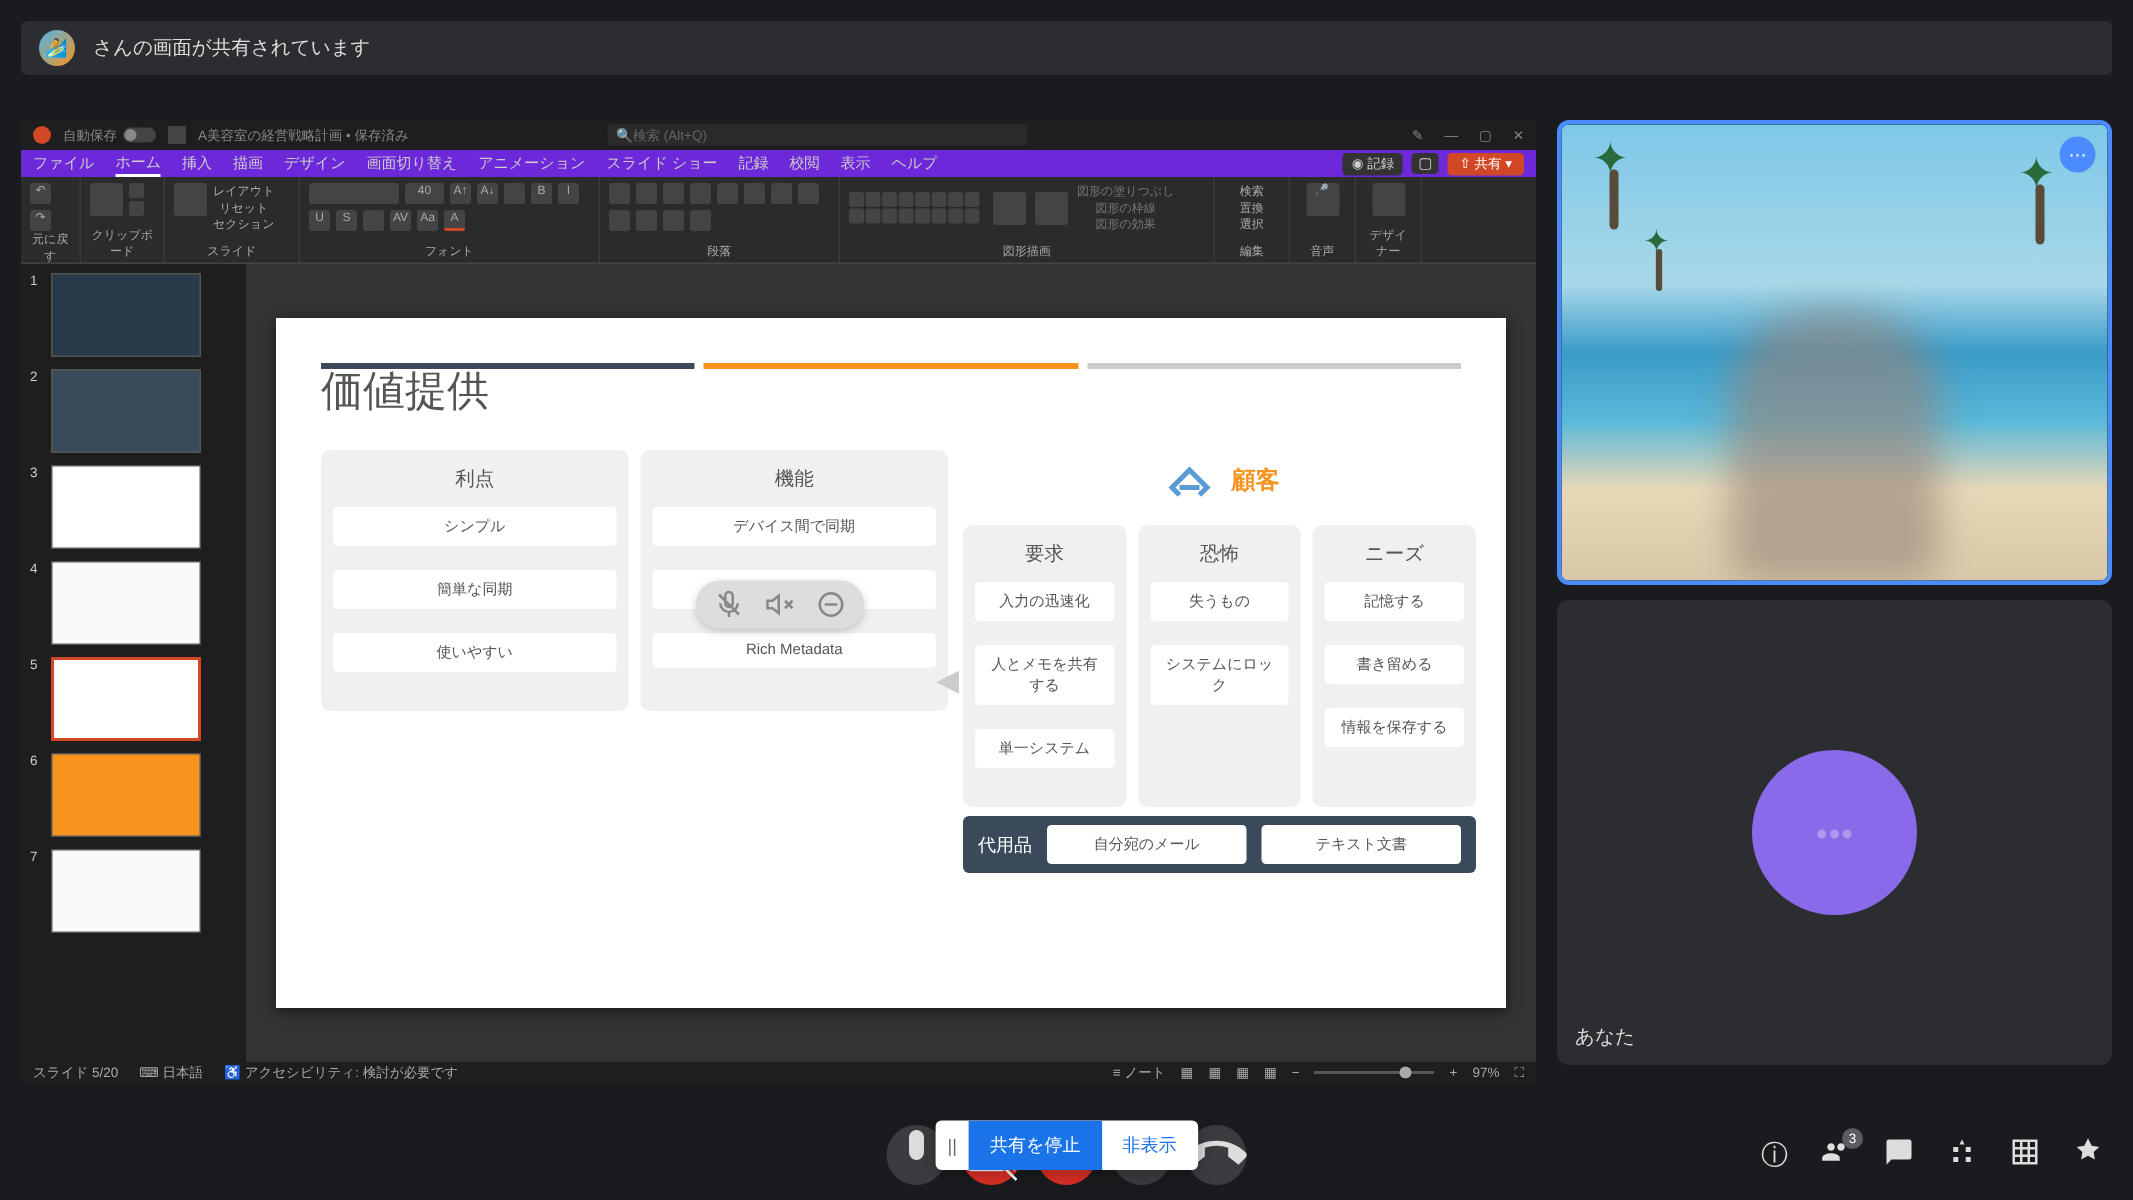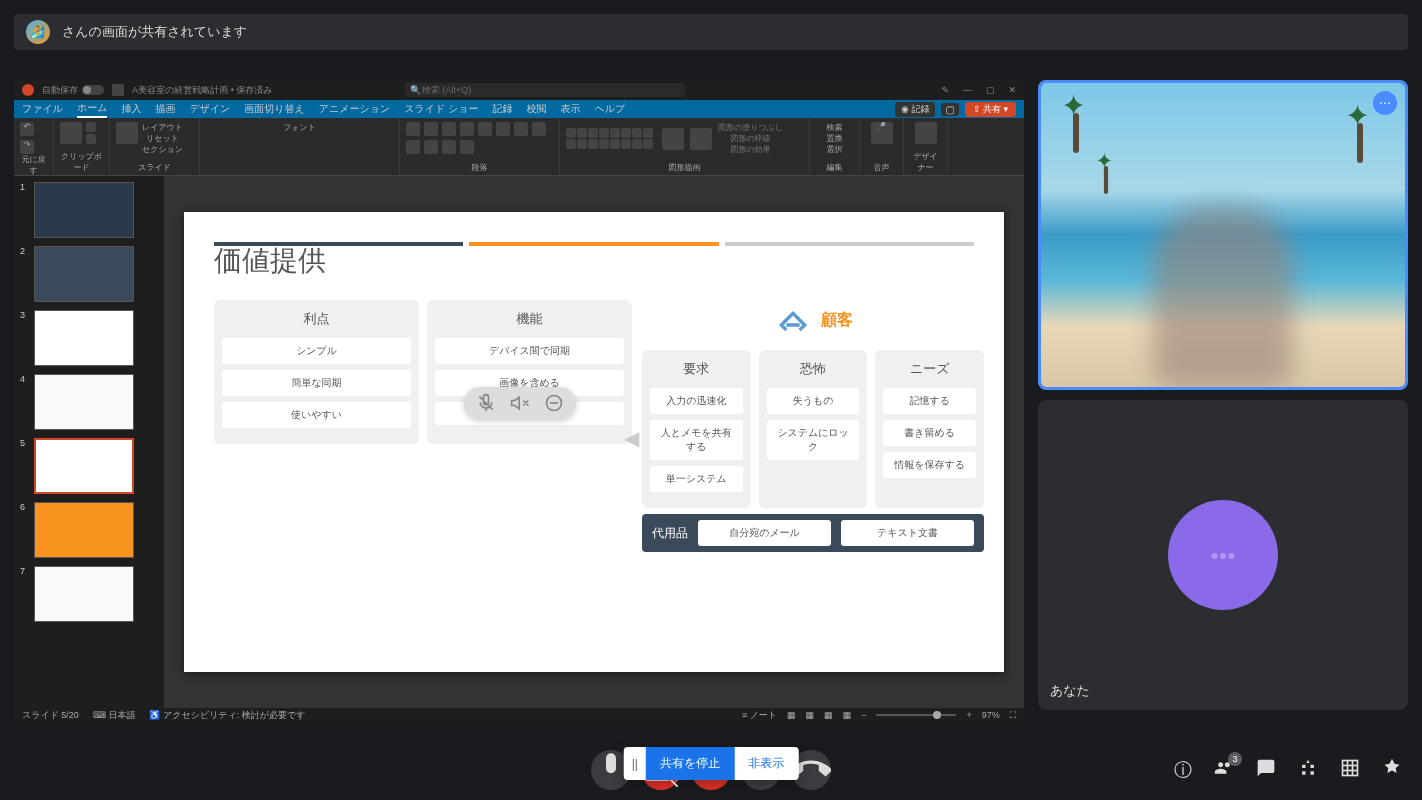--- a/index.html
+++ b/index.html
@@ -7,21 +7,21 @@
 .topbar{position:absolute;top:14px;left:14px;right:14px;height:36px;background:#2b2d30;border-radius:4px;display:flex;align-items:center;padding:0 12px;color:#ddd;font-size:13px}
 .avatar-sm{width:24px;height:24px;border-radius:50%;background:linear-gradient(135deg,#4fb3e8,#f7931e);margin-right:12px;display:flex;align-items:center;justify-content:center;font-size:12px}
 .share-area{position:absolute;top:80px;left:14px;width:1010px;height:642px;background:#2b2d30}
 .ppt-titlebar{height:20px;background:#1e1e1e;display:flex;align-items:center;padding:0 8px;color:#888;font-size:9px;gap:8px}
 .ppt-titlebar .ico{width:12px;height:12px;border-radius:50%;background:#d24726}
 .autosave{display:flex;align-items:center;gap:4px}
 .toggle{width:22px;height:10px;background:#444;border-radius:5px;position:relative}
 .toggle::after{content:"";position:absolute;left:1px;top:1px;width:8px;height:8px;background:#888;border-radius:50%}
 .searchbox{margin-left:auto;margin-right:auto;width:280px;height:14px;background:#2a2a2a;border-radius:2px;display:flex;align-items:center;padding:0 6px;color:#666;font-size:9px}
 .win-ctrl{margin-left:auto;display:flex;gap:14px;color:#888}
-.menubar{height:18px;background:#0369a1;display:flex;align-items:center;padding:0 8px;gap:14px;color:#ccc;font-size:10px;position:relative}
+.menubar{height:18px;background:#6d28d9;display:flex;align-items:center;padding:0 8px;gap:14px;color:#ccc;font-size:10px;position:relative}
 .menubar .active{border-bottom:2px solid #fff;padding-bottom:1px}
 .menubar-right{position:absolute;right:8px;display:flex;gap:6px;align-items:center}
 .rec-btn{background:#333;padding:1px 6px;border-radius:3px;font-size:9px}
 .share-btn{background:#d24726;padding:1px 8px;border-radius:3px;font-size:9px;color:#fff}
 .ribbon{height:58px;background:#2b2b2b;display:flex;border-bottom:1px solid #444}
 .rgroup{border-right:1px solid #3a3a3a;padding:4px 6px 2px 6px;display:flex;flex-direction:column;justify-content:space-between;color:#aaa;font-size:8px;text-align:center}
 .rgroup .icons{display:flex;gap:4px;flex-wrap:wrap}
 .ricon{width:14px;height:14px;background:#444;border-radius:2px}
 .ricon-lg{width:22px;height:22px}
 .content{display:flex;height:532px;background:#1e1e1e}
@@ -35,21 +35,21 @@
 .slide-bars{position:absolute;top:30px;left:30px;right:30px;height:4px;display:flex;gap:6px}
 .bar{flex:1;height:4px}
 .bar1{background:#3a4a5a}.bar2{background:#f7931e}.bar3{background:#ccc}
 .stitle{font-size:28px;color:#555;font-weight:300}
 .cols{display:flex;gap:10px;margin-top:20px}
 .section-hdr{display:flex;align-items:center;gap:8px;justify-content:center;margin-bottom:10px}
 .section-hdr .sico{width:40px;height:40px;border:2px solid #5b9bd5;display:flex;align-items:center;justify-content:center}
 .section-hdr .slabel{color:#f7931e;font-size:16px;font-weight:bold}
 .col{background:#f0f0f0;border-radius:6px;padding:10px 8px;flex:1;min-width:0}
 .col-title{text-align:center;color:#555;font-size:13px;margin-bottom:10px}
-.card{background:#fff;border-radius:3px;padding:6px;text-align:center;font-size:10px;color:#555;margin-bottom:6px}
+.card{background:#fff;border-radius:3px;padding:6px;text-align:center;font-size:10px;color:#555;margin-bottom:16px}
 .left-group{flex:0 0 55%}
 .right-group{flex:0 0 45%}
 .group-inner{display:flex;gap:8px}
 .subst{background:#3a4a5a;border-radius:4px;padding:6px 10px;margin-top:6px;display:flex;align-items:center;gap:10px}
 .subst-label{color:#fff;font-size:12px}
 .subst .card{flex:1;margin:0}
 .floating-ctrl{position:absolute;top:175px;left:280px;background:#ddd;border-radius:20px;padding:6px 12px;display:flex;gap:14px;box-shadow:0 2px 6px rgba(0,0,0,.2)}
 .fc-ico{width:20px;height:20px;color:#888;display:flex;align-items:center;justify-content:center}
 .arrow-lr{position:absolute;left:-18px;top:50%;color:#ccc;font-size:20px}
 .statusbar{height:14px;background:#1e1e1e;display:flex;align-items:center;padding:0 8px;color:#aaa;font-size:9px;gap:14px}
@@ -155,20 +155,35 @@
           <div class="ricon ricon-lg"></div>
           <div style="font-size:8px;color:#aaa">
             <div>レイアウト</div>
             <div>リセット</div>
             <div>セクション</div>
           </div>
         </div>
         <span>スライド</span>
       </div>
     <div class="rgroup" style="width:200px">
+        <div class="icons" style="flex-wrap:wrap;max-width:190px">
+          <div class="ricon" style="width:60px"></div>
+          <div class="ricon" style="width:26px">40</div>
+          <div class="ricon">A↑</div>
+          <div class="ricon">A↓</div>
+          <div class="ricon"></div>
+          <div class="ricon">B</div>
+          <div class="ricon">I</div>
+          <div class="ricon">U</div>
+          <div class="ricon">S</div>
+          <div class="ricon"></div>
+          <div class="ricon">AV</div>
+          <div class="ricon">Aa</div>
+          <div class="ricon" style="border-bottom:2px solid #d24726">A</div>
+        </div>
         <span>フォント</span>
       </div>
     <div class="rgroup" style="width:160px">
         <div class="icons" style="flex-wrap:wrap;max-width:150px">
           <div class="ricon"></div>
           <div class="ricon"></div>
           <div class="ricon"></div>
           <div class="ricon"></div>
           <div class="ricon"></div>
           <div class="ricon"></div>

